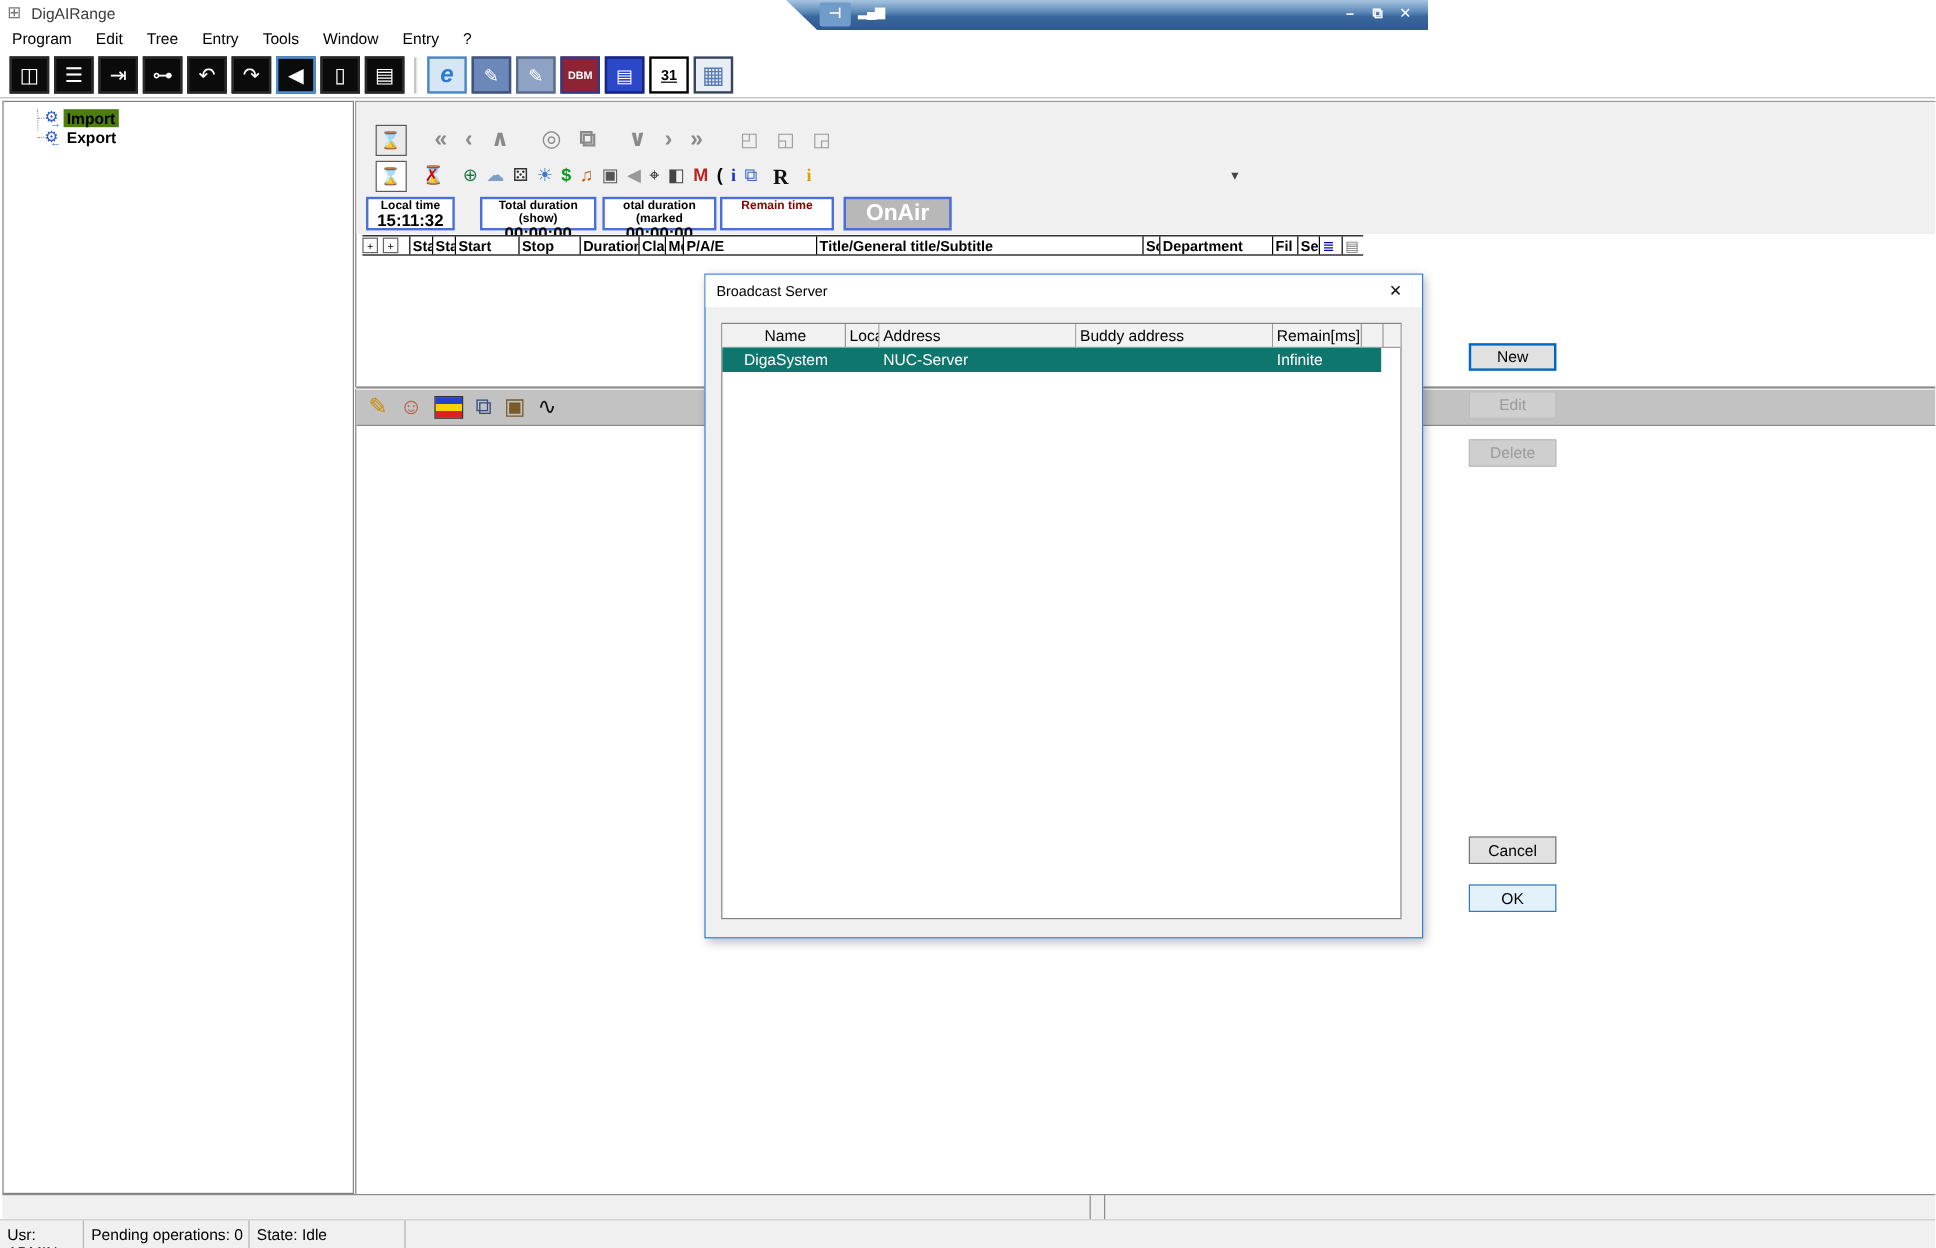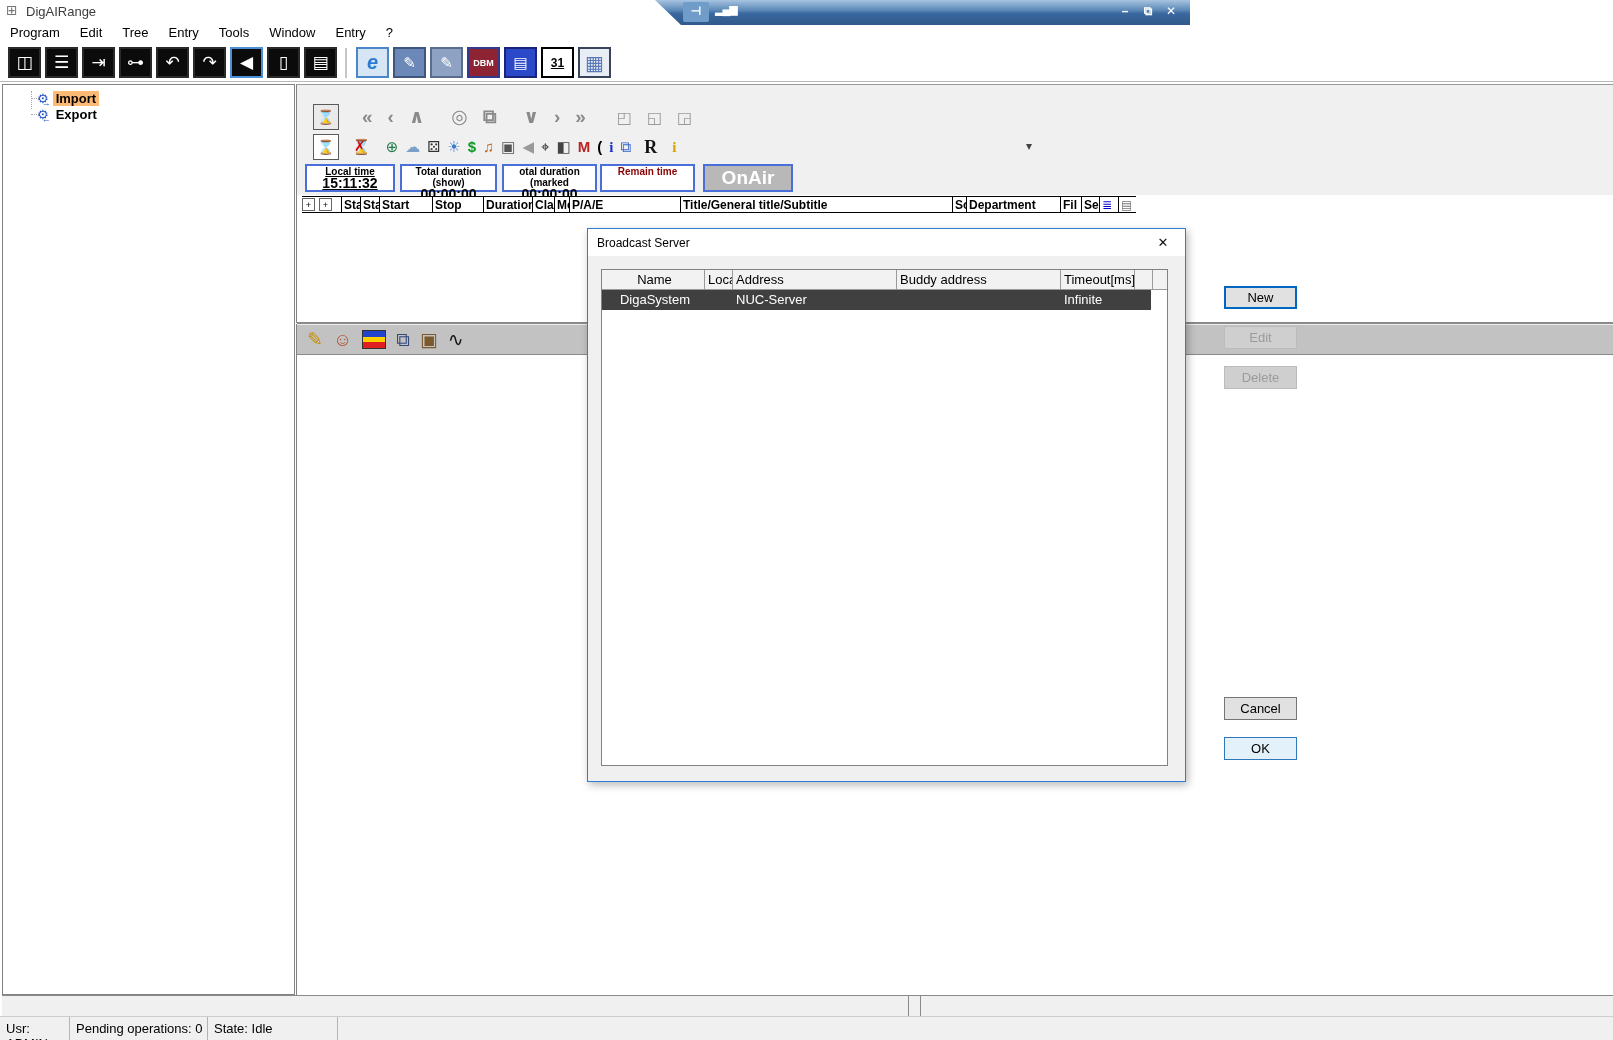--- a/index.html
+++ b/index.html
@@ -40,21 +40,21 @@
 
   
   #treepanel{position:absolute;left:2px;top:84px;width:293px;height:911px;background:#fff;
              border:1px solid #828282;box-sizing:border-box;}
   .tree-vline{position:absolute;left:28px;top:6px;height:18px;border-left:1px dotted #a6a6a6;}
   .tree-hline{position:absolute;left:28px;width:8px;border-top:1px dotted #a6a6a6;}
   .tree-row{position:absolute;left:34px;height:16px;display:flex;align-items:center;font-size:13px;font-weight:bold;}
   .tree-gear{color:#2757c8;font-size:13px;margin-right:2px;position:relative;}
   .tree-arrow{color:#2757c8;font-size:9px;position:relative;left:-9px;top:5px;margin-right:-7px;}
   .tree-label{padding:0 3px;}
-  .tree-label.sel{background:#fdba74;}
+  .tree-label.sel{background:#4d7c0f;}
 
   
   #toppane{position:absolute;left:296px;top:84px;width:1317px;height:239px;background:#fff;
            border-left:1px solid #828282;border-top:1px solid #9a9a9a;box-sizing:border-box;}
   .navbg{position:absolute;left:0;top:0;width:100%;height:110px;background:#f0f0f0;}
   .navrow{position:absolute;left:16px;display:flex;align-items:center;}
   .nav-box{width:24px;height:24px;border:1px solid #5a5a5a;display:flex;align-items:center;justify-content:center;
            font-size:14px;color:#067;background:#eaeaea;}
   .nav-box.pressed{background:#fff;}
   .nv{color:#8a8a8a;font-size:19px;font-weight:bold;line-height:20px;}
@@ -114,21 +114,21 @@
   .dlg-titlebar{position:absolute;left:0;top:0;width:100%;height:27px;background:#fff;}
   .dlg-title{position:absolute;left:9px;top:7px;font-size:12px;}
   .dlg-close{position:absolute;right:14px;top:6px;font-size:13px;color:#111;width:16px;text-align:center;}
   .listbox{position:absolute;left:13px;top:40px;width:567px;height:497px;background:#fff;
            border:1px solid #828282;box-sizing:border-box;}
   .lb-head{display:flex;height:20px;font-size:13px;}
   .lb-hcell{box-sizing:border-box;border-right:1px solid #9a9a9a;border-bottom:1px solid #9a9a9a;
             background:#f2f2f2;padding:2px 0 0 3px;overflow:hidden;white-space:nowrap;}
   .lb-fill{flex:1;border-bottom:1px solid #9a9a9a;background:#f2f2f2;}
   .lb-gut{width:15px;border-left:1px solid #9a9a9a;border-bottom:1px solid #9a9a9a;background:#f2f2f2;box-sizing:border-box;}
-  .lb-row{display:flex;height:20px;width:calc(100% - 16px);background:#404040;color:#fff;font-size:13px;}
+  .lb-row{display:flex;height:20px;width:calc(100% - 16px);background:#0f766e;color:#fff;font-size:13px;}
   .lb-cell{box-sizing:border-box;padding:2px 0 0 3px;overflow:hidden;white-space:nowrap;}
   .w-name{width:103px;text-align:center;} .w-loc{width:28px;} .w-addr{width:164px;} .w-buddy{width:164px;} .w-to{width:74px;}
   .dlgbtn{position:absolute;left:636px;width:73px;height:23px;font-size:13px;text-align:center;line-height:20px;box-sizing:border-box;}
   .btn-new{top:57px;background:#e1e1e1;border:2px solid #0067c0;text-align:center;}
   .btn-dis{background:#cfcfcf;color:#9b9b9b;border:1px solid #bcbcbc;line-height:21px;}
   .btn-edit{top:97px;} .btn-del{top:137px;text-align:center;}
   .btn-cancel{top:468px;background:#e1e1e1;border:1px solid #757575;line-height:21px;}
   .btn-ok{top:508px;background:#e3f1fb;border:1px solid #3079b8;line-height:21px;}
 </style>
 </head>
@@ -230,21 +230,21 @@
       <span class="r2 c-clap">◧</span>
       <span class="r2 c-M">M</span>
       <span class="r2 c-par">(</span>
       <span class="r2 c-info">i</span>
       <span class="r2 c-cards">⧉</span>
       <span class="r2 c-R" style="margin-left:6px;">R</span>
       <span class="r2 c-gold" style="margin-left:8px;">i</span>
     </div>
     <span class="nav-drop">▾</span>
 
-    <div class="tpanel" style="left:8px;width:90px;text-decoration:underline;">
+    <div class="tpanel" style="left:8px;width:74px;">
       <span class="tp-label">Local time</span>
       <span class="tp-value">15:11:32</span>
     </div>
     <div class="tpanel" style="left:103px;width:97px;">
       <span class="tp-label">Total duration (show)</span>
       <span class="tp-value">00:00:00</span>
     </div>
     <div class="tpanel" style="left:205px;width:95px;">
       <span class="tp-label">otal duration (marked</span>
       <span class="tp-value">00:00:00</span>
@@ -304,21 +304,21 @@
     <div class="dlg-titlebar">
       <span class="dlg-title">Broadcast Server</span>
       <span class="dlg-close">✕</span>
     </div>
     <div class="listbox">
       <div class="lb-head">
         <span class="lb-hcell w-name">Name</span>
         <span class="lb-hcell w-loc">Loca</span>
         <span class="lb-hcell w-addr">Address</span>
         <span class="lb-hcell w-buddy">Buddy address</span>
-        <span class="lb-hcell w-to">Timeout[ms]</span>
+        <span class="lb-hcell w-to">Remain[ms]</span>
         <span class="lb-fill"></span>
         <span class="lb-gut"></span>
       </div>
       <div class="lb-row">
         <span class="lb-cell w-name">DigaSystem</span>
         <span class="lb-cell w-loc"></span>
         <span class="lb-cell w-addr">NUC-Server</span>
         <span class="lb-cell w-buddy"></span>
         <span class="lb-cell w-to">Infinite</span>
       </div>

